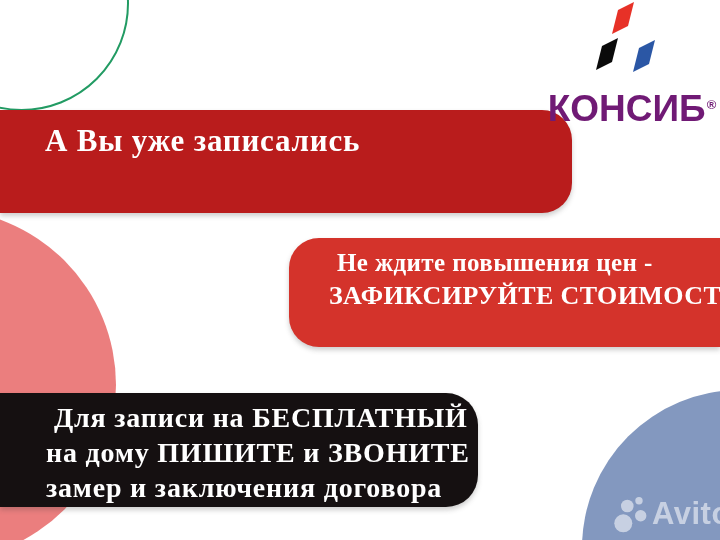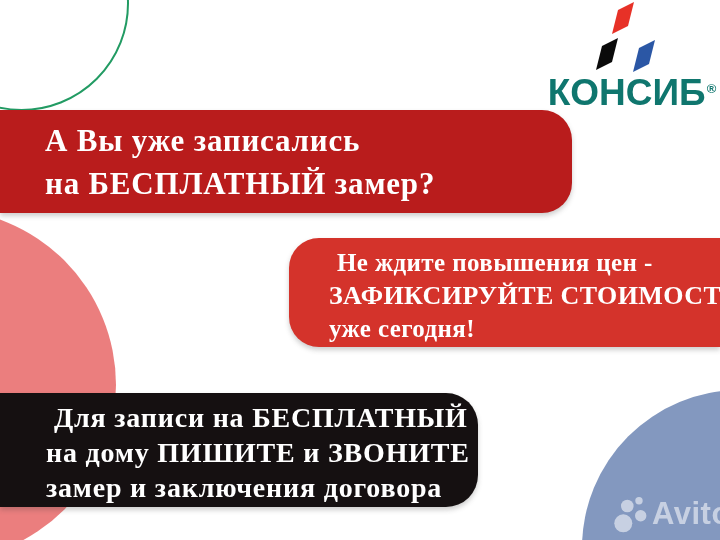--- a/index.html
+++ b/index.html
@@ -106,24 +106,24 @@
     width: 177px;
     text-align: center;
     font-family: "Liberation Sans", "DejaVu Sans", sans-serif;
   }
   .logo-mark {
     display: block;
     margin: 0 auto;
   }
   .logo-text {
     position: relative;
-    margin-top: 2px;
+    margin-top: 18px;
     font-size: 37px;
     font-weight: 700;
-    color: #0f766e;
+    color: #701a75;
     letter-spacing: 0px;
     line-height: 34px;
     white-space: nowrap;
   }
   .logo-text sup {
     font-size: 13px;
     font-weight: 700;
     vertical-align: top;
     position: relative;
     top: -4px;
@@ -151,27 +151,25 @@
 <body>
 
 <div class="stage">
 
   <div class="circle green-outline"></div>
   <div class="circle pink-fill"></div>
   <div class="circle slate-fill"></div>
 
   <div class="banner banner-blue">
     <div class="line">А Вы уже записались</div>
-    <div class="line">на БЕСПЛАТНЫЙ замер?</div>
   </div>
 
   <div class="banner banner-red">
     <div class="line indent">Не ждите повышения цен -</div>
     <div class="line emphasis">ЗАФИКСИРУЙТЕ СТОИМОСТЬ</div>
-    <div class="line">уже сегодня!</div>
   </div>
 
   <div class="banner banner-black">
     <div class="line indent">Для записи на БЕСПЛАТНЫЙ</div>
     <div class="line">на дому ПИШИТЕ и ЗВОНИТЕ</div>
     <div class="line">замер и заключения договора</div>
   </div>
 
   <div class="logo">
     <svg class="logo-mark" width="177" height="72" viewBox="0 0 177 72">

